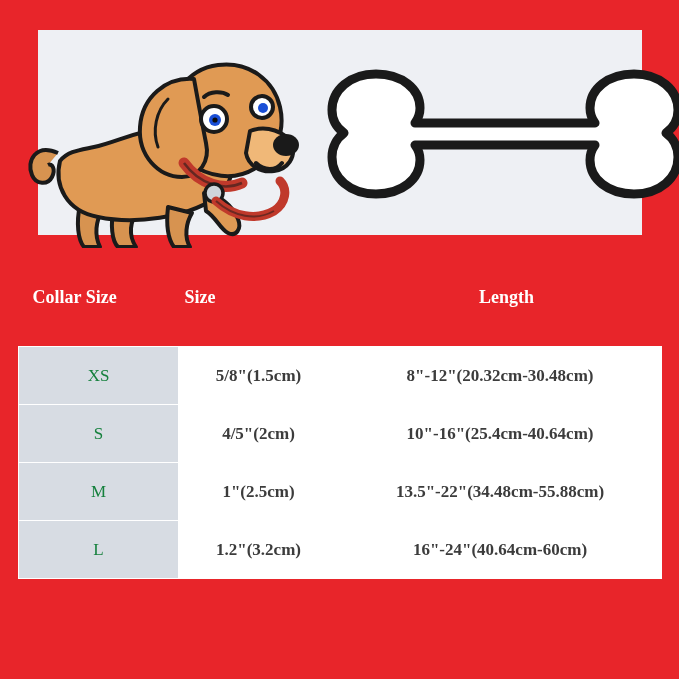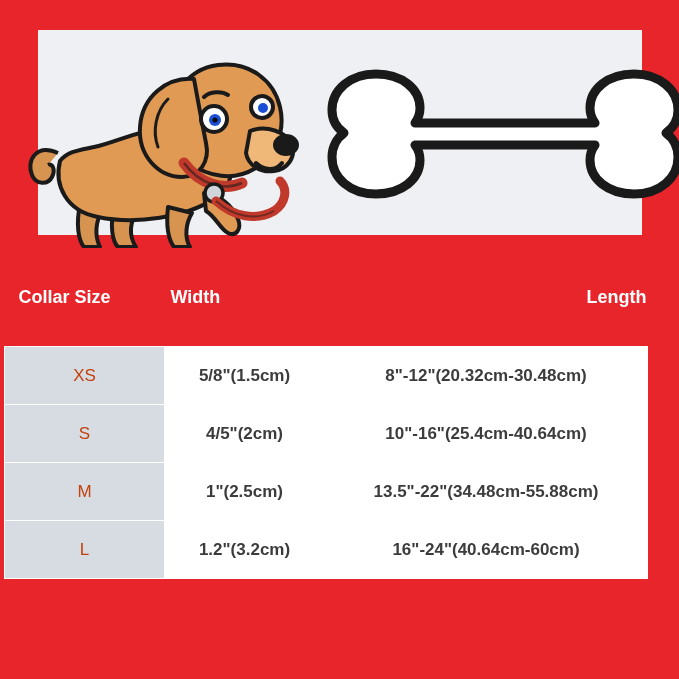--- a/index.html
+++ b/index.html
@@ -45,23 +45,24 @@
     position: absolute;
     left: 272px;
     top: 32px;
     width: 390px;
     height: 145px;
   }
 
   
   .table-area {
     position: absolute;
-    left: 4px;
+    left: 18px;
     top: 248px;
     width: 643px;
+    font-family: Liberation Serif, serif;
   }
   table.size-table {
     border-collapse: collapse;
     width: 643px;
     table-layout: fixed;
   }
   table.size-table th,
   table.size-table td {
     border: 1px solid #ffffff;
     text-align: center;
@@ -71,30 +72,30 @@
   table.size-table thead th {
     background: #e8252a;
     color: #ffffff;
     font-weight: bold;
     font-size: 18px;
     height: 96px;
     border: none;
   }
   thead th.col-size { text-align: left; padding-left: 14px; }
   thead th.col-width { text-align: left; padding-left: 6px; }
-  thead th.col-length { text-align: right; padding-left: 14px; }
+  thead th.col-length { text-align: center; padding-left: 14px; }
 
   table.size-table tbody td {
     height: 55px;
     background: #ffffff;
     font-weight: bold;
   }
   table.size-table tbody td.cell-size {
     background: #d7dce3;
-    color: #c2410c;
+    color: #15803d;
     font-weight: normal;
     font-size: 17px;
   }
   col.c1 { width: 160px; }
   col.c2 { width: 160px; }
   col.c3 { width: 323px; }
 </style>
 </head>
 <body>
 
@@ -168,21 +169,21 @@
   <div class="table-area">
     <table class="size-table">
       <colgroup>
         <col class="c1">
           <col class="c2">
           <col class="c3">
       </colgroup>
       <thead>
         <tr>
           <th class="col-size">Collar Size</th>
-          <th class="col-width">Width</th>
+          <th class="col-width">Size</th>
           <th class="col-length">Length</th>
         </tr>
       </thead>
       <tbody>
         <tr>
           <td class="cell-size">XS</td>
           <td>5/8"(1.5cm)</td>
           <td>8"-12"(20.32cm-30.48cm)</td>
         </tr>
         <tr>

